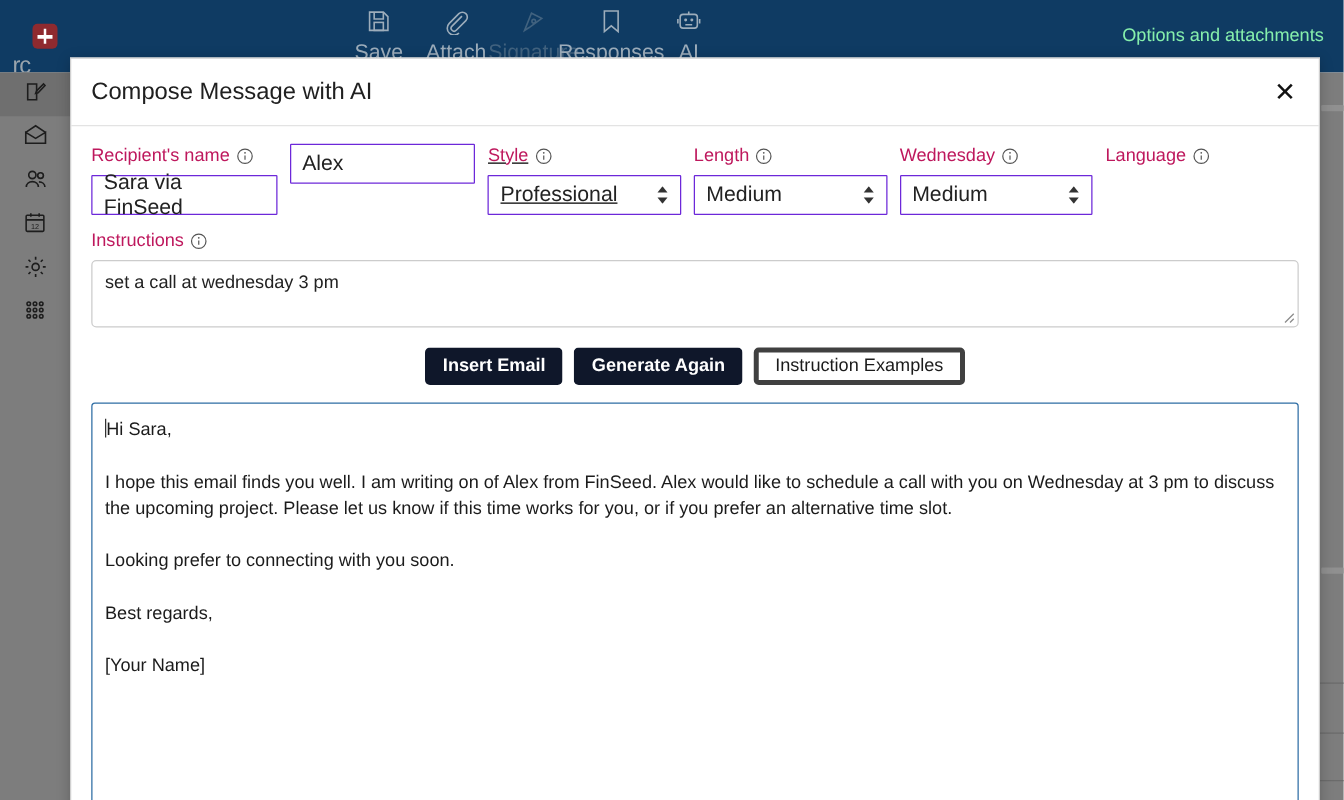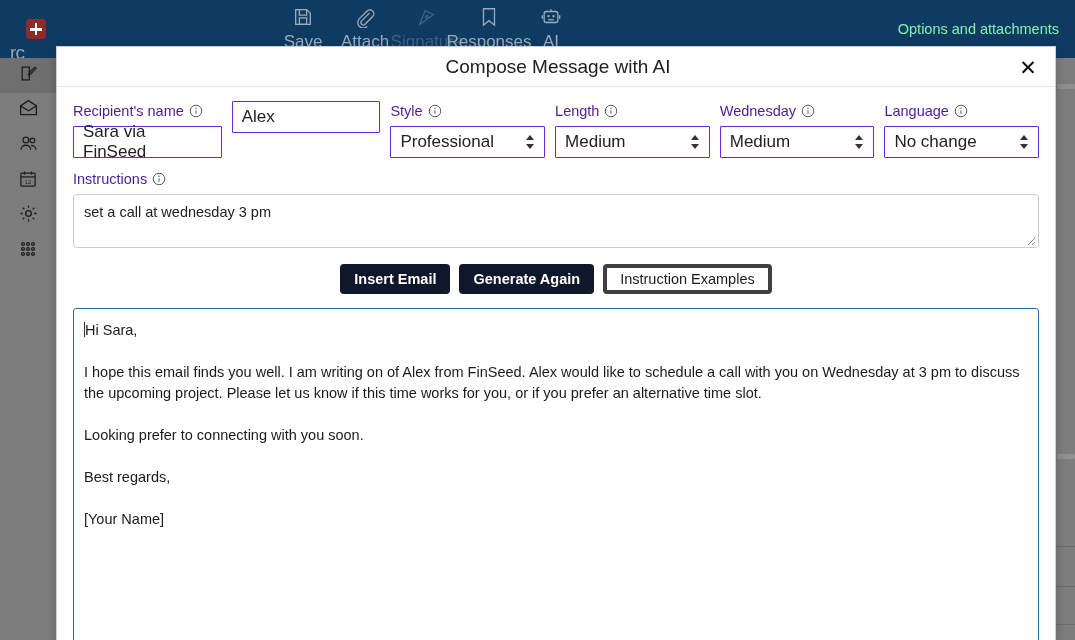--- a/index.html
+++ b/index.html
@@ -73,45 +73,44 @@
   .bg-chunk { position: absolute; background: #909090; height: 5px; border-radius: 1px; }
 
   
   .modal {
     position: absolute; left: 56px; top: 46px; width: 1000px; height: 640px;
     background: #ffffff;
     border: 1px solid #d0d0d0;
     box-shadow: 0 2px 10px rgba(0,0,0,.22);
   }
   .modal-head {
-    height: 40px; border-bottom: 1px solid #e3e3e3;
+    height: 54px; border-bottom: 1px solid #e3e3e3;
     display: flex; align-items: center; padding: 0 12px 0 16px;
     position: relative;
-    justify-content: center;
   }
   .modal-title { font-size: 19px; color: #202020; }
   .close-x {
     position: absolute; right: 16px; top: 50%; transform: translateY(-50%);
     font-size: 21px; color: #111; line-height: 1; cursor: pointer;
     width: 22px; text-align: center;
   }
   .modal-body { padding: 14px 16px 0 16px; }
 
   .field-row { display: flex; gap: 10px; }
   .field { display: flex; flex-direction: column; }
   .f-recipient { width: 150px; }
   .f-sender    { width: 150px; }
-  .f-style     { width: 156px; }
+  .f-style     { width: 156px; text-decoration: underline; }
   .f-length    { width: 156px; }
   .f-creativity{ width: 156px; }
   .f-language  { width: 156px; }
 
   .lbl-row {
     display: flex; align-items: center; gap: 5px;
-    font-size: 14.5px; color: #4c1d95; margin-bottom: 6px; height: 19px;
+    font-size: 14.5px; color: #be185d; margin-bottom: 6px; height: 19px;
   }
   .info-ic { display: inline-flex; align-items: center; }
 
   .txt-in, .sel-in {
     height: 32px; border: 1px solid #6d28d9; border-radius: 1px;
     background: #fff; font-size: 17px; color: #222;
     padding: 0 9px; width: 100%;
     font-family: "Liberation Sans", sans-serif;
     display: flex; align-items: center;
   }
@@ -391,29 +390,20 @@
           <div class="lbl-row">
             <span>Language</span>
             <span class="info-ic">
               <svg width="14" height="14" viewBox="0 0 16 16" fill="none" stroke="#555" stroke-width="1.1">
                 <circle cx="8" cy="8" r="6.6"></circle>
                   <path d="M8 7.2v4"></path>
                   <circle cx="8" cy="4.8" r=".8" fill="#555" stroke="none"></circle>
               </svg>
             </span>
           </div>
-          <div class="sel-in">
-            <span>No change</span>
-            <span class="sel-arrows">
-              <svg width="10" height="14" viewBox="0 0 10 14" fill="#333">
-                  <path d="M5 0 9 5H1z"></path>
-                  <path d="M5 14 1 9h8z"></path>
-                </svg>
-            </span>
-          </div>
         </div>
 
       </div>
 
       <div class="lbl-row instr-label">
         <span>Instructions</span>
         <span class="info-ic">
           <svg width="14" height="14" viewBox="0 0 16 16" fill="none" stroke="#555" stroke-width="1.1">
             <circle cx="8" cy="8" r="6.6"></circle>
               <path d="M8 7.2v4"></path>

